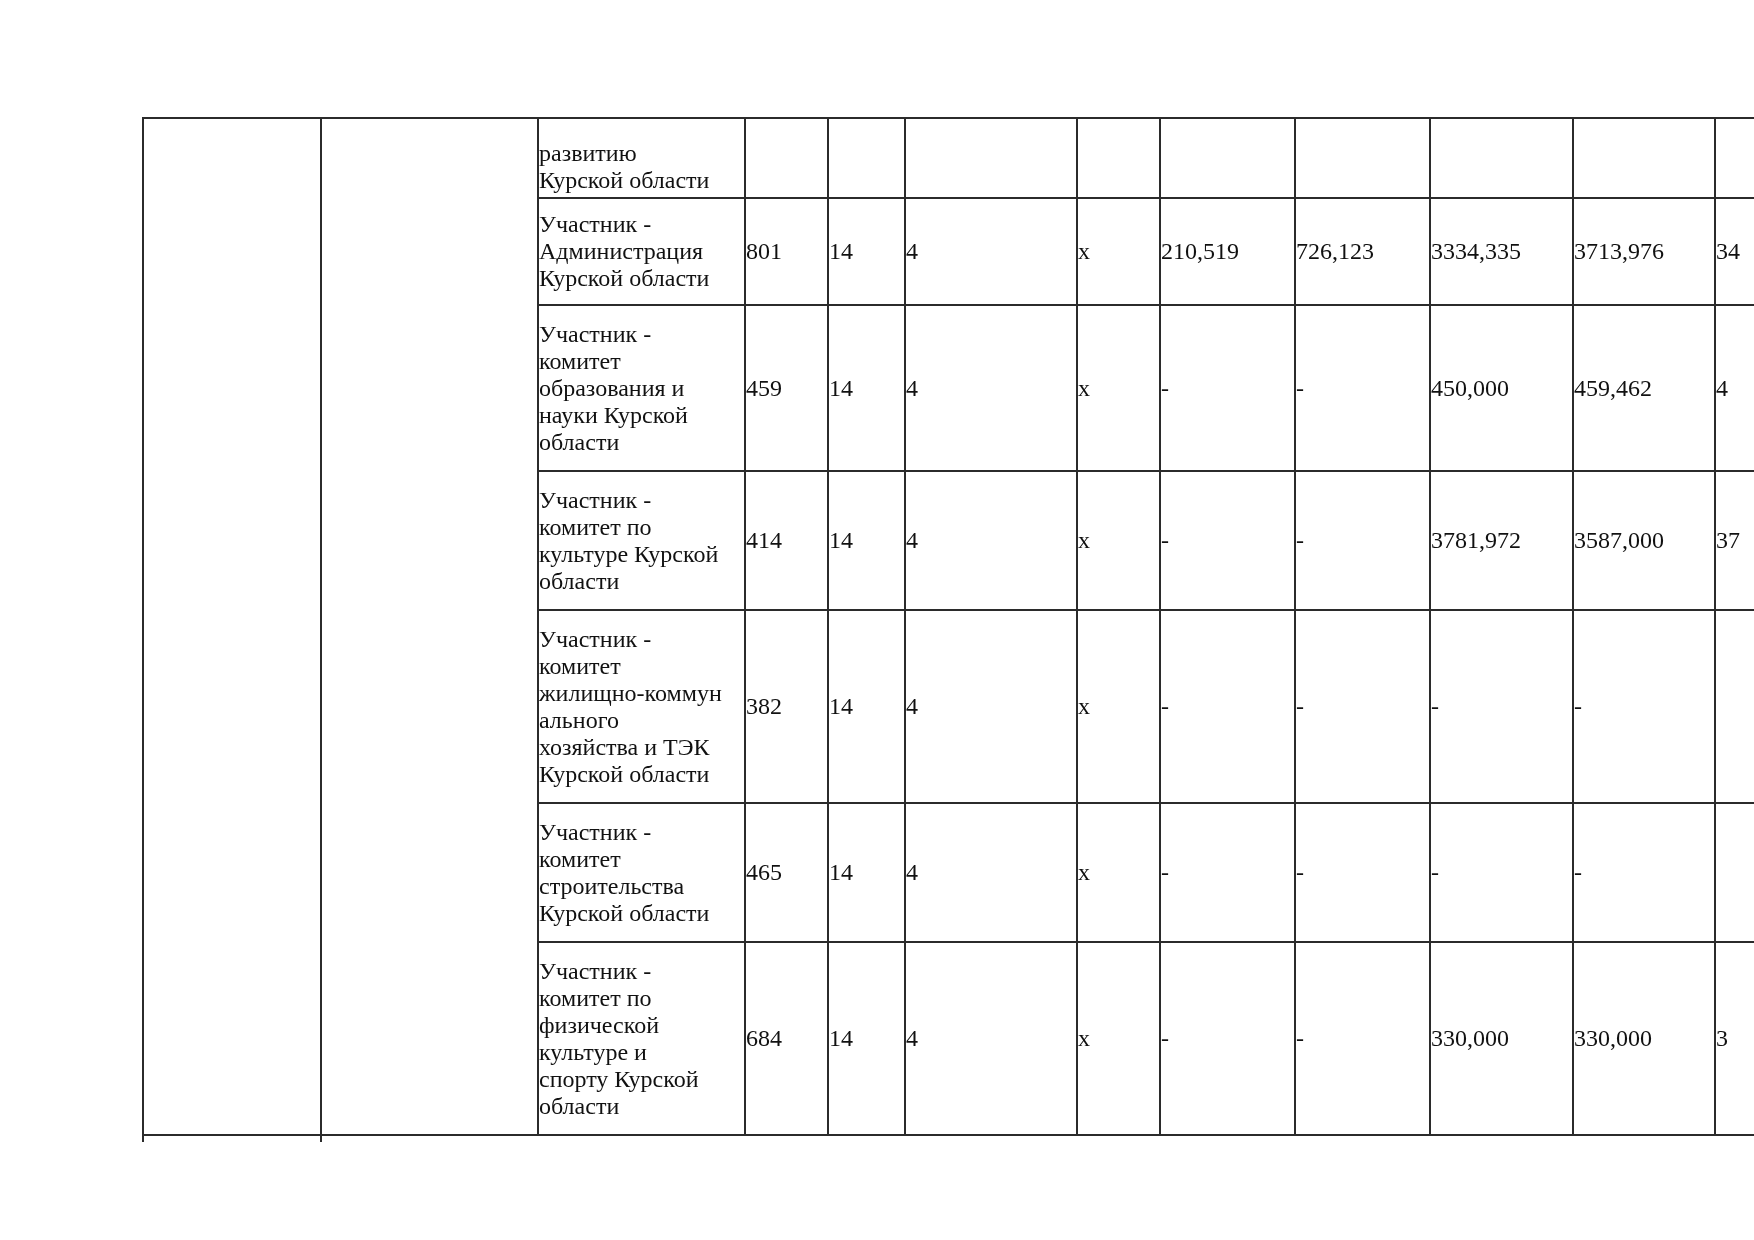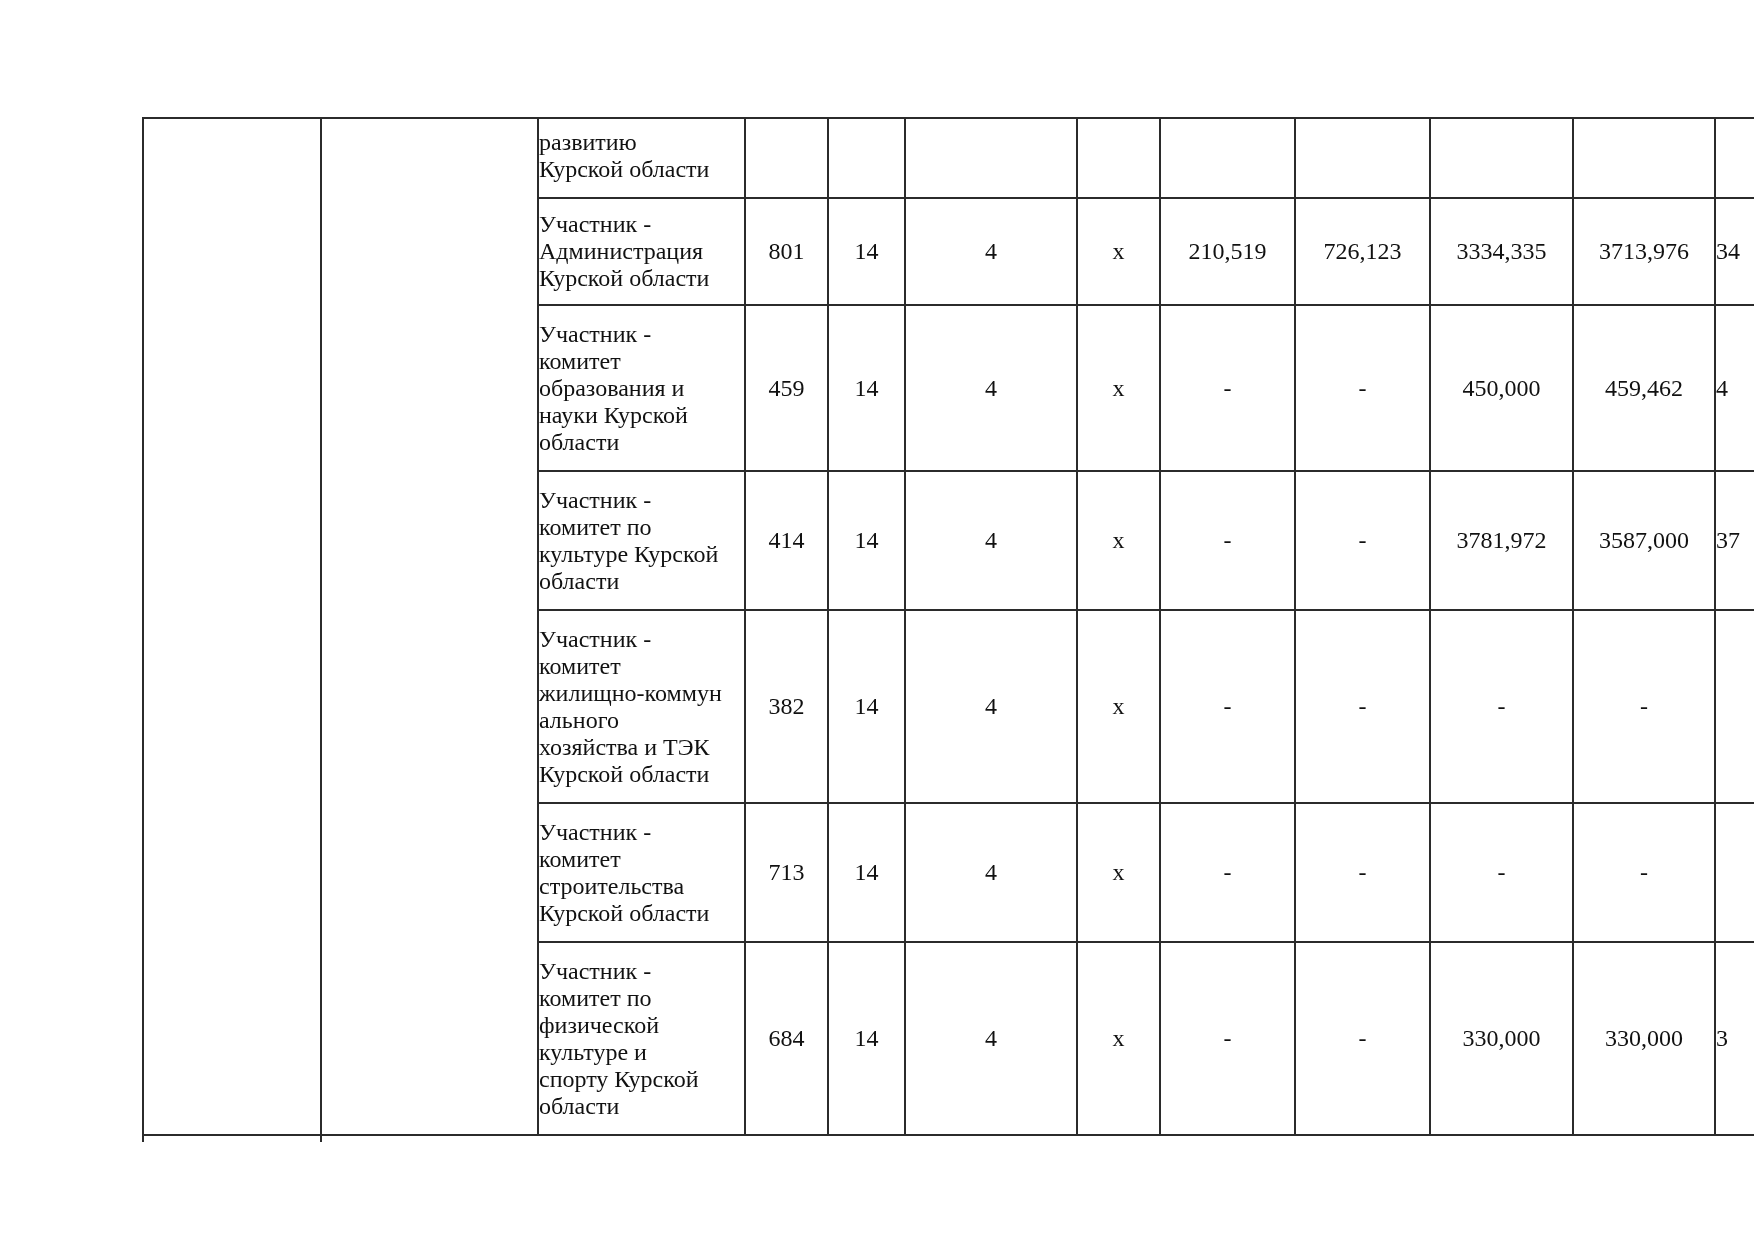--- a/index.html
+++ b/index.html
@@ -41,24 +41,24 @@
     border-bottom: none;
   }
   td.c-name {
     text-align: left;
     vertical-align: middle;
     padding: 2px 4px 2px 8px;
     white-space: pre-line;
   }
   tr.r1 td.c-name {
     vertical-align: top;
-    padding-top: 10px;
+    padding-top: 21px;
   }
   td.c-code, td.c-chap, td.c-meas, td.c-mark, td.c-val {
-    text-align: center;
+    text-align: left;
     vertical-align: middle;
   }
   td.c-cut {
     text-align: left;
     vertical-align: middle;
     padding-left: 12px;
     border-right: none; 
     white-space: nowrap;
   }
   
@@ -164,21 +164,21 @@
         <td class="c-val">-</td>
         <td class="c-val">-</td>
         <td class="c-val">-</td>
         <td class="c-cut"></td>
       </tr>
       <tr class="r6" style="height:139px">
         <td class="c-name">Участник -
 комитет
 строительства
 Курской области</td>
-        <td class="c-code">713</td>
+        <td class="c-code">465</td>
         <td class="c-chap">14</td>
         <td class="c-meas">4</td>
         <td class="c-mark">х</td>
         <td class="c-val">-</td>
         <td class="c-val">-</td>
         <td class="c-val">-</td>
         <td class="c-val">-</td>
         <td class="c-cut"></td>
       </tr>
       <tr class="r7" style="height:193px">

